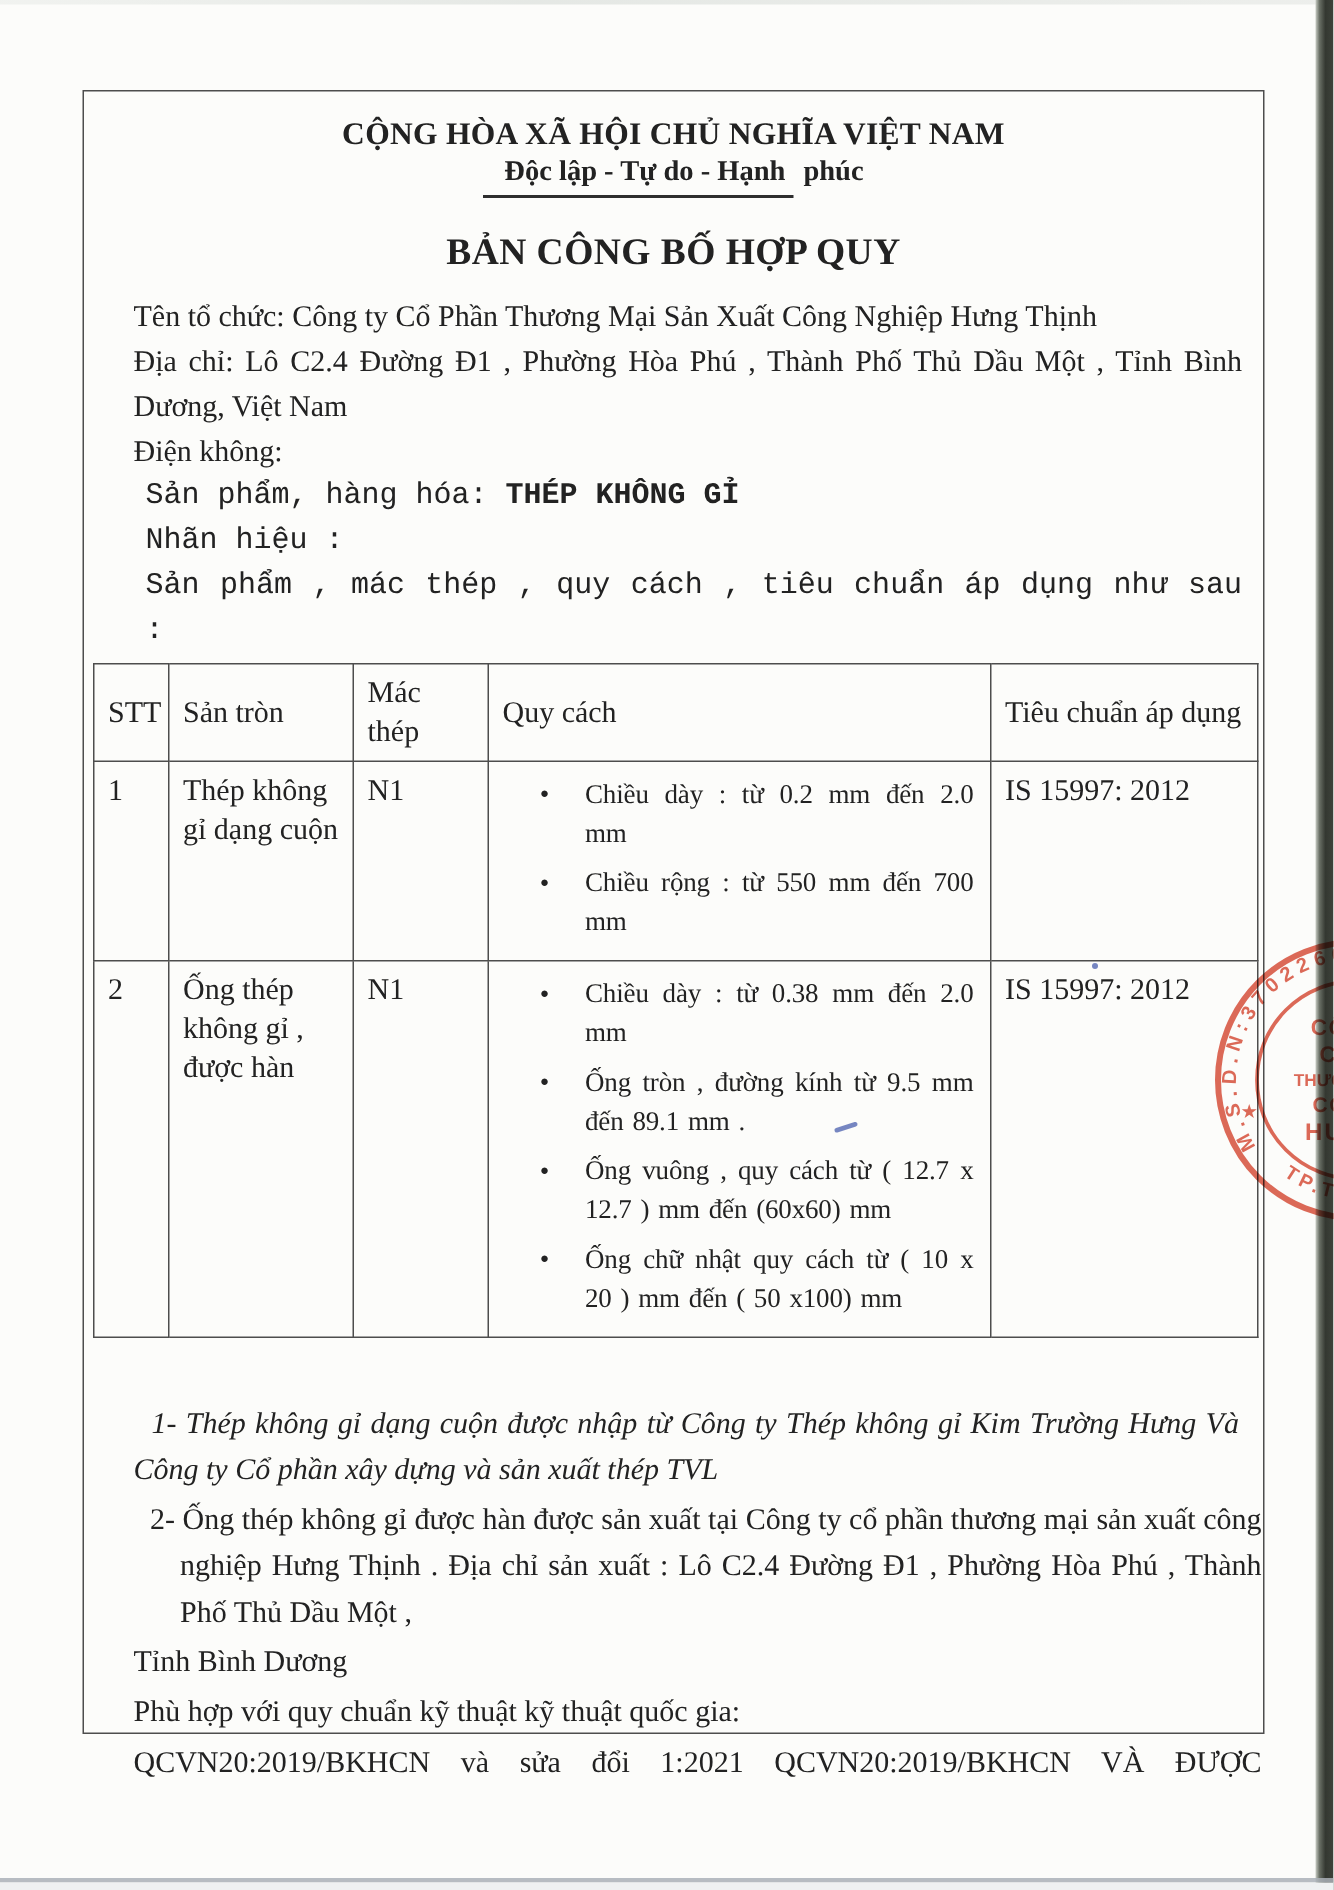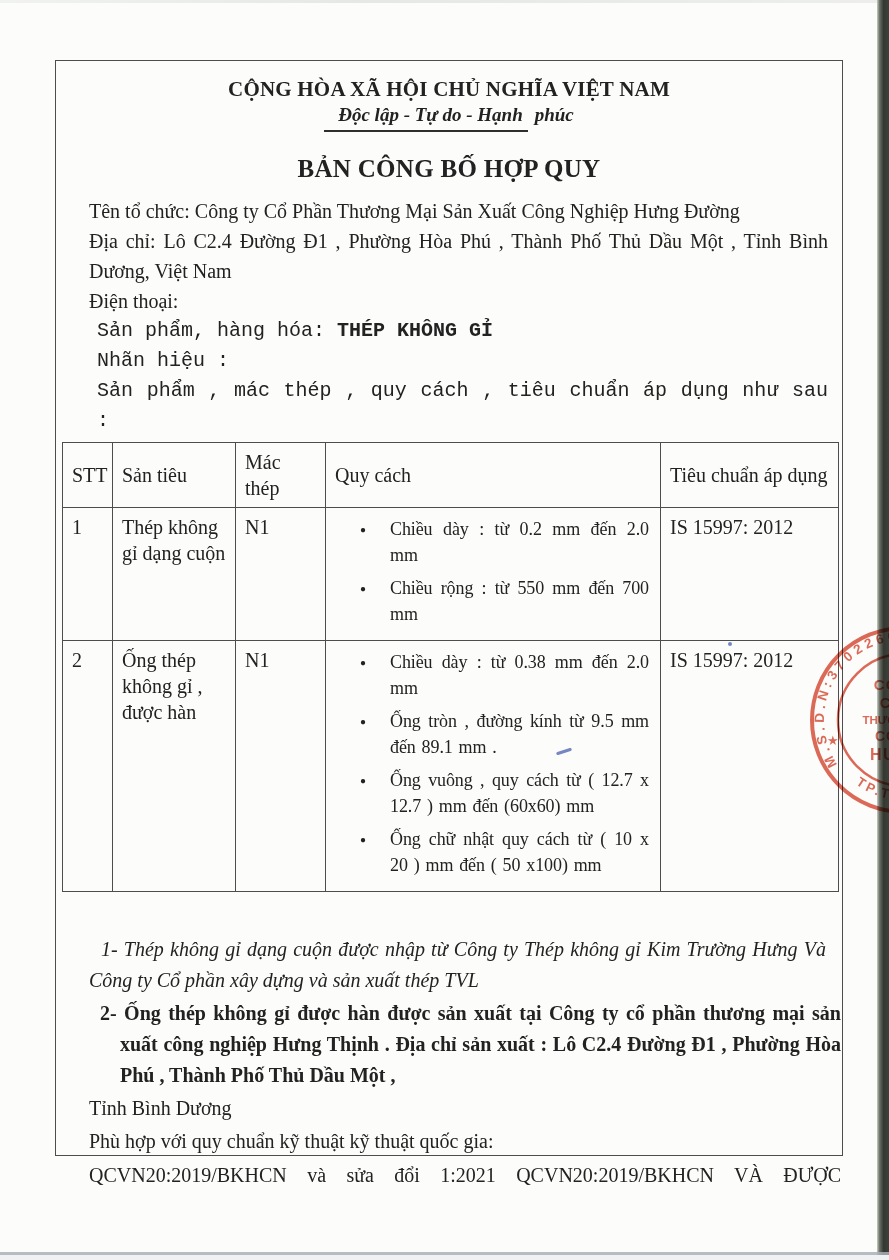--- a/index.html
+++ b/index.html
@@ -18,21 +18,21 @@
   .scan-bottom-wash{position:absolute;left:0;top:1255px;width:100%;height:5px;background:#eff1f2;}
   .speck-blue-dash{position:absolute;left:556px;top:750px;width:16px;height:3px;background:#4a5fae;
     transform:rotate(-18deg);border-radius:2px;opacity:.75;}
   .speck-blue-dot{position:absolute;left:728px;top:642px;width:4px;height:4px;background:#3c52a8;border-radius:50%;opacity:.7;}
 
   
   .frame{position:absolute;left:55px;top:60px;width:786px;height:1094px;border:1.5px solid #4d4d4d;}
 
   .center{text-align:center;}
   .national-title{margin:15px 0 0 0;font-size:21px;font-weight:bold;letter-spacing:.2px;line-height:26px;}
-  .motto-wrap{margin:1px 0 0 0;line-height:24px;font-style:italic;}
+  .motto-wrap{margin:1px 0 0 0;line-height:24px;}
   .motto-underlined{display:inline-block;font-size:19px;font-weight:bold;
     border-bottom:2.5px solid #2e2e2e;padding:0 5px 3px 14px;}
   .motto-tail{font-size:19px;font-weight:bold;margin-left:7px;}
   .doc-title{margin:22px 0 0 0;font-size:25px;font-weight:bold;line-height:30px;letter-spacing:.3px;}
   .doc-number{margin:6px 0 0 0;font-size:20px;line-height:28px;}
 
   .para{margin:0 14px 0 33px;font-size:20px;line-height:30px;text-align:justify;}
   .para.first{margin-top:12px;}
   .para.ind{padding-left:8px;font-family:Liberation Mono, monospace;}
   .bold{font-weight:bold;}
@@ -50,21 +50,21 @@
   td.specs{padding:6px 10px 4px 10px;}
   td.std{font-size:20px;padding-top:8px;}
   td.r1{height:95px;}
   ul.specs-list{margin:0;padding:2px 2px 0 55px;list-style:none;}
   ul.specs-list li{position:relative;font-size:18px;line-height:26px;margin-bottom:7px;
     text-align:justify;word-spacing:1.5px;letter-spacing:-0.1px;}
   ul.specs-list li::before{content:"●";position:absolute;left:-30px;top:1px;font-size:10px;}
 
   
   .note1{margin:42px 16px 0 33px;font-size:20px;line-height:31px;text-align:justify;text-indent:12px;font-style:italic;}
-  .note2{margin:2px 1px 0 64px;font-size:20px;line-height:31px;text-align:justify;text-indent:-20px;font-weight:bold;}
+  .note2{margin:2px 1px 0 64px;font-size:20px;line-height:31px;text-align:justify;text-indent:-20px;}
   .province{margin:2px 0 0 33px;font-size:20px;line-height:31px;}
   .conformity{margin:2px 0 0 33px;font-size:20px;line-height:31px;}
   .qcvn1{margin:2px 1px 0 33px;font-size:20px;line-height:32px;text-align:justify;text-align-last:justify;}
   .qcvn2{margin:0 1px 0 5px;font-size:20px;line-height:32px;word-spacing:1px;}
 
   
   .stamp{position:absolute;left:806px;top:622px;width:196px;height:196px;
     opacity:.85;mix-blend-mode:multiply;}
   .stamp text{font-family:"Liberation Sans","DejaVu Sans",sans-serif;font-weight:bold;}
 </style>
@@ -81,39 +81,39 @@
 <div class="frame">
 
   <p class="national-title center">CỘNG HÒA XÃ HỘI CHỦ NGHĨA VIỆT NAM</p>
 
   <div class="motto-wrap center">
     <span class="motto-underlined">Độc lập - Tự do - Hạnh</span><span class="motto-tail">phúc</span>
   </div>
 
   <p class="doc-title center">BẢN CÔNG BỐ HỢP QUY</p>
 
-  <p class="para first">Tên tổ chức: Công ty Cổ Phần Thương Mại Sản Xuất Công Nghiệp Hưng Đường</p>
+  <p class="para first">Tên tổ chức: Công ty Cổ Phần Thương Mại Sản Xuất Công Nghiệp Hưng Thịnh</p>
   <p class="para">Địa chỉ: Lô C2.4 Đường Đ1 , Phường Hòa Phú , Thành Phố Thủ Dầu Một , Tỉnh Bình Dương, Việt Nam</p>
-  <p class="para">Điện thoại:</p>
+  <p class="para">Điện không:</p>
   <p class="para ind"><span>Sản phẩm, hàng hóa: </span><span class="bold">THÉP KHÔNG GỈ</span></p>
   <p class="para ind">Nhãn hiệu :</p>
   <p class="para ind">Sản phẩm , mác thép , quy cách , tiêu chuẩn áp dụng như sau :</p>
 
   <table class="spec">
     <colgroup>
       <col class="c-stt">
         <col class="c-prod">
         <col class="c-grade">
         <col class="c-spec">
         <col class="c-std">
     </colgroup>
     <thead>
       <tr>
         <th class="tc">STT</th>
-        <th>Sản tiêu</th>
+        <th>Sản tròn</th>
         <th>Mác thép</th>
         <th>Quy cách</th>
         <th>Tiêu chuẩn áp dụng</th>
       </tr>
     </thead>
     <tbody>
       <tr>
         <td class="tc r1">1</td>
         <td class="prod">Thép không gỉ dạng cuộn</td>
         <td class="grade">N1</td>

